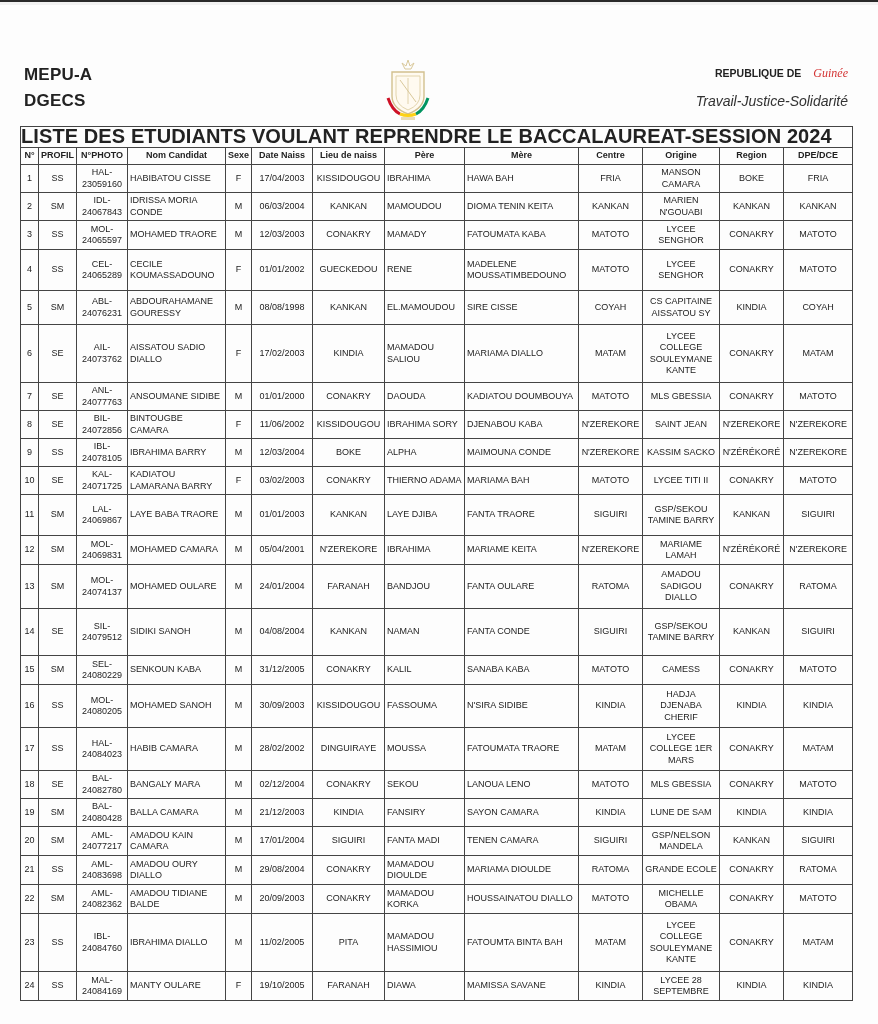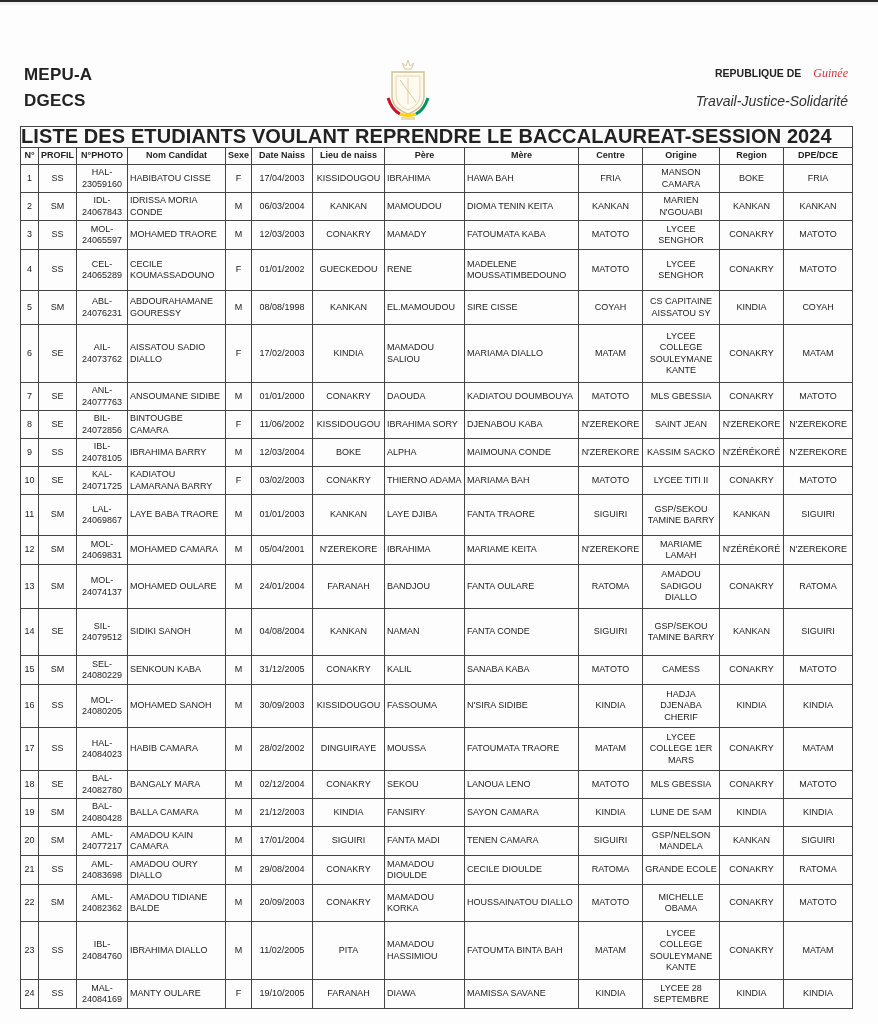--- a/index.html
+++ b/index.html
@@ -404,27 +404,27 @@
         </tr>
         <tr style="height: 29px;">
           <td class="c">21</td>
           <td class="c">SS</td>
           <td class="c">AML-24083698</td>
           <td class="l">AMADOU OURY DIALLO</td>
           <td class="c">M</td>
           <td class="c">29/08/2004</td>
           <td class="c">CONAKRY</td>
           <td class="l">MAMADOU DIOULDE</td>
-          <td class="l">CECILE DIOULDE</td>
+          <td class="l">MARIAMA DIOULDE</td>
           <td class="c">RATOMA</td>
           <td class="c">GRANDE ECOLE</td>
           <td class="c">CONAKRY</td>
           <td class="c">RATOMA</td>
         </tr>
-        <tr style="height: 37px;">
+        <tr style="height: 29px;">
           <td class="c">22</td>
           <td class="c">SM</td>
           <td class="c">AML-24082362</td>
           <td class="l">AMADOU TIDIANE BALDE</td>
           <td class="c">M</td>
           <td class="c">20/09/2003</td>
           <td class="c">CONAKRY</td>
           <td class="l">MAMADOU KORKA</td>
           <td class="l">HOUSSAINATOU DIALLO</td>
           <td class="c">MATOTO</td>

